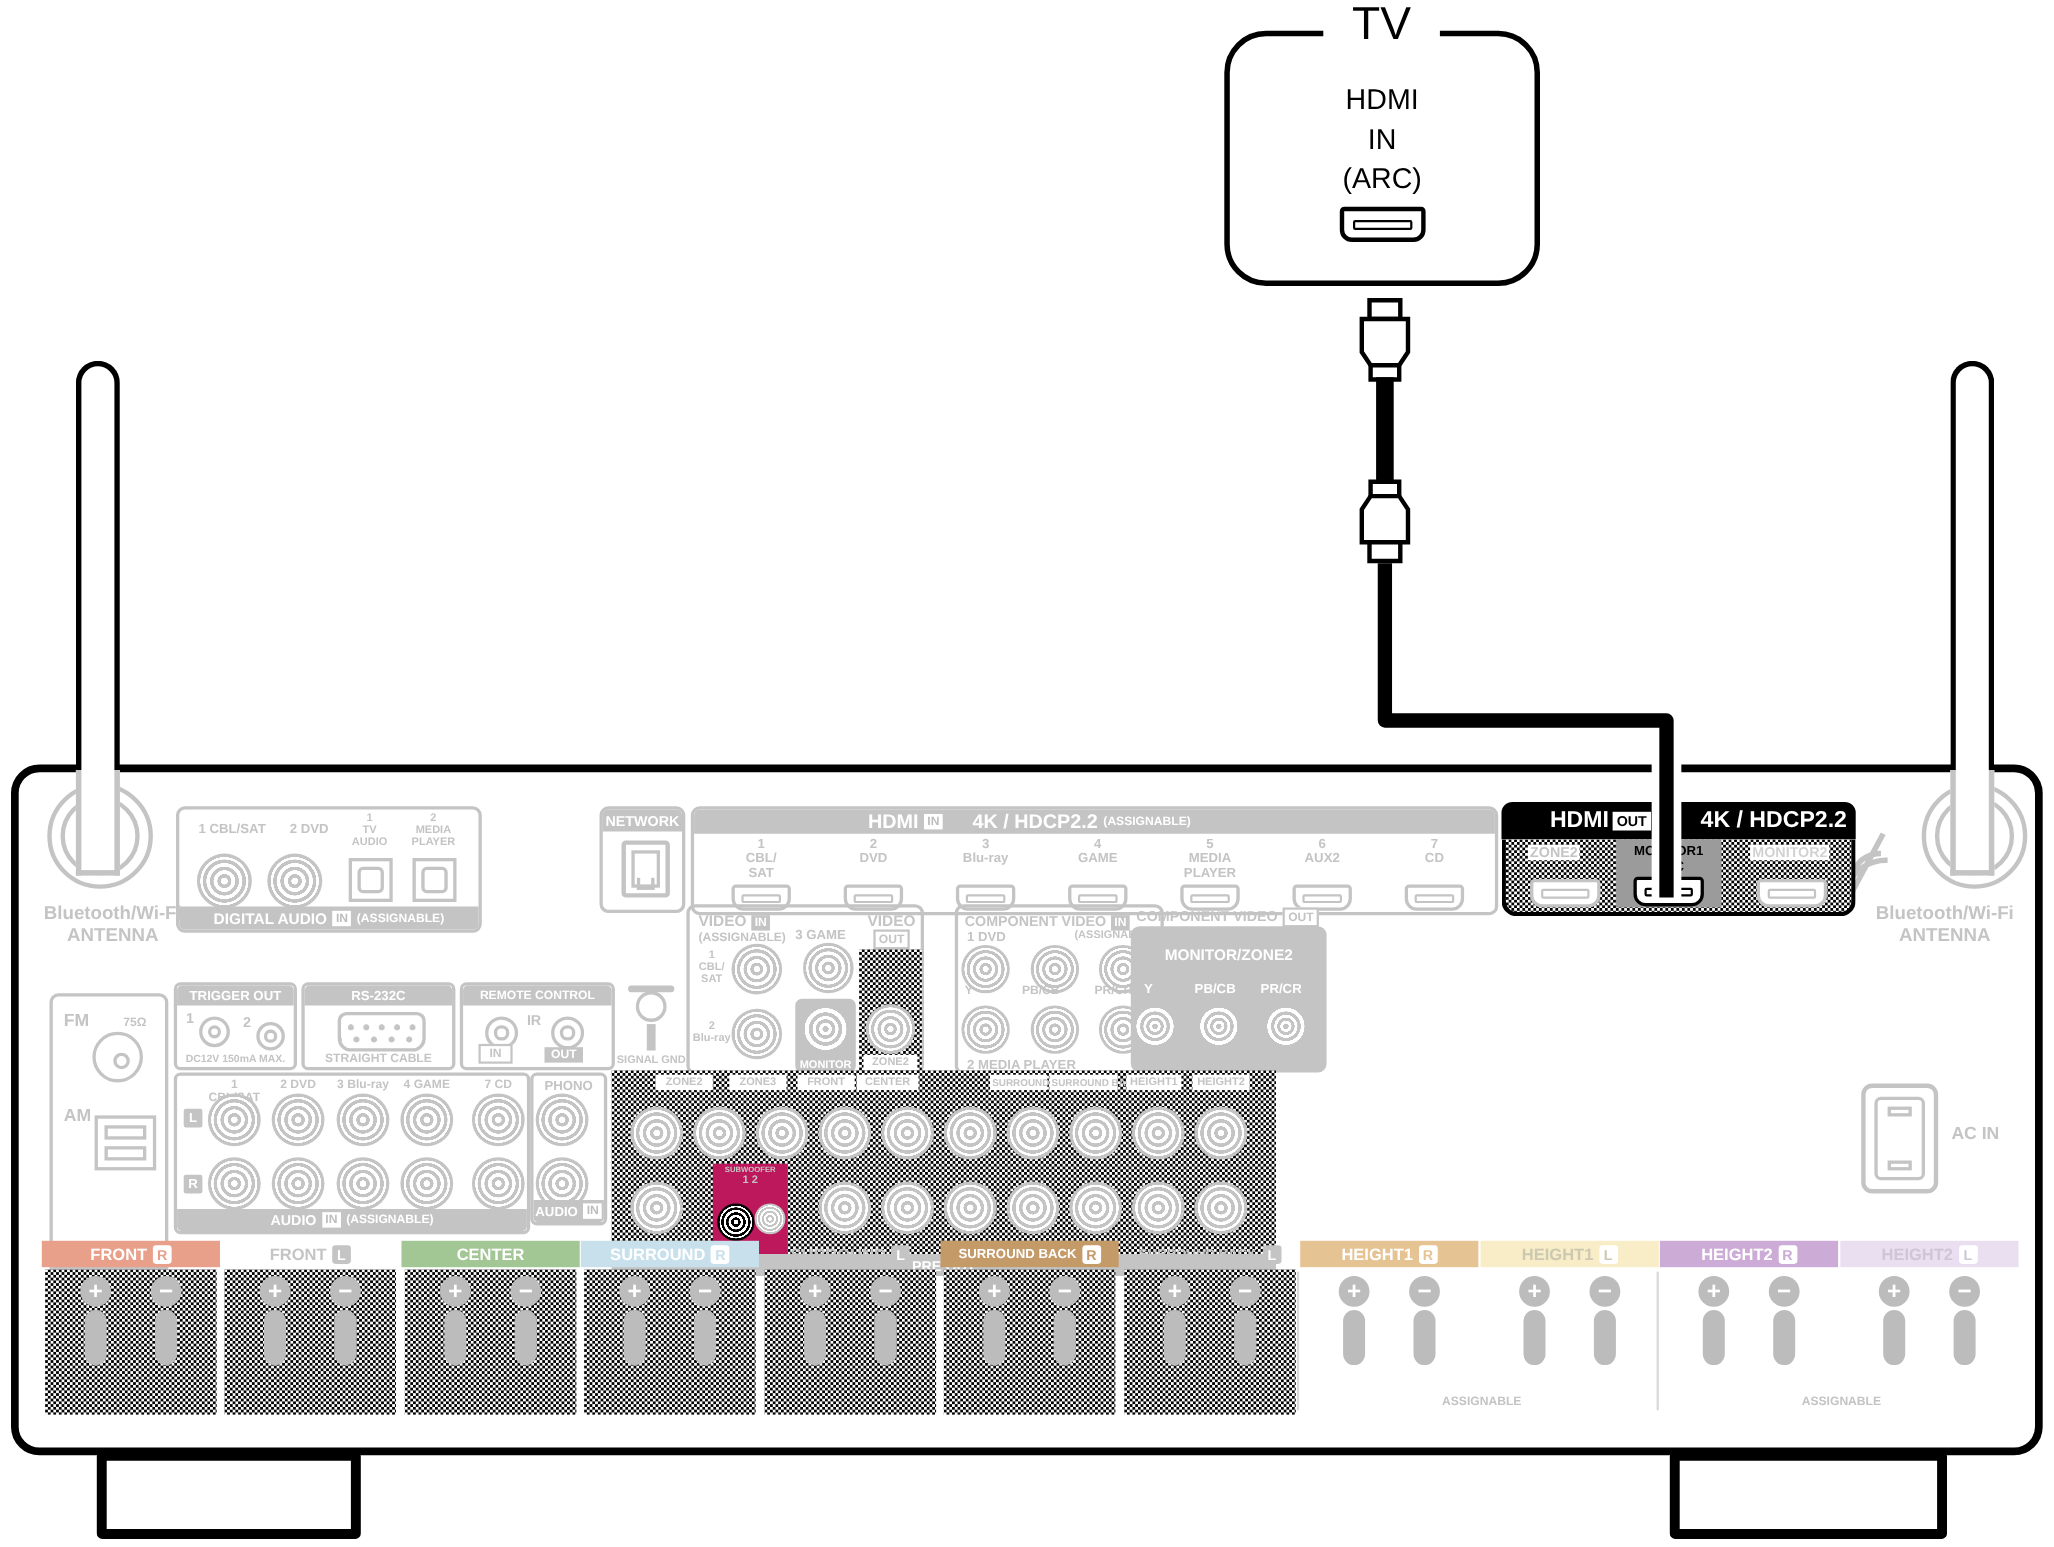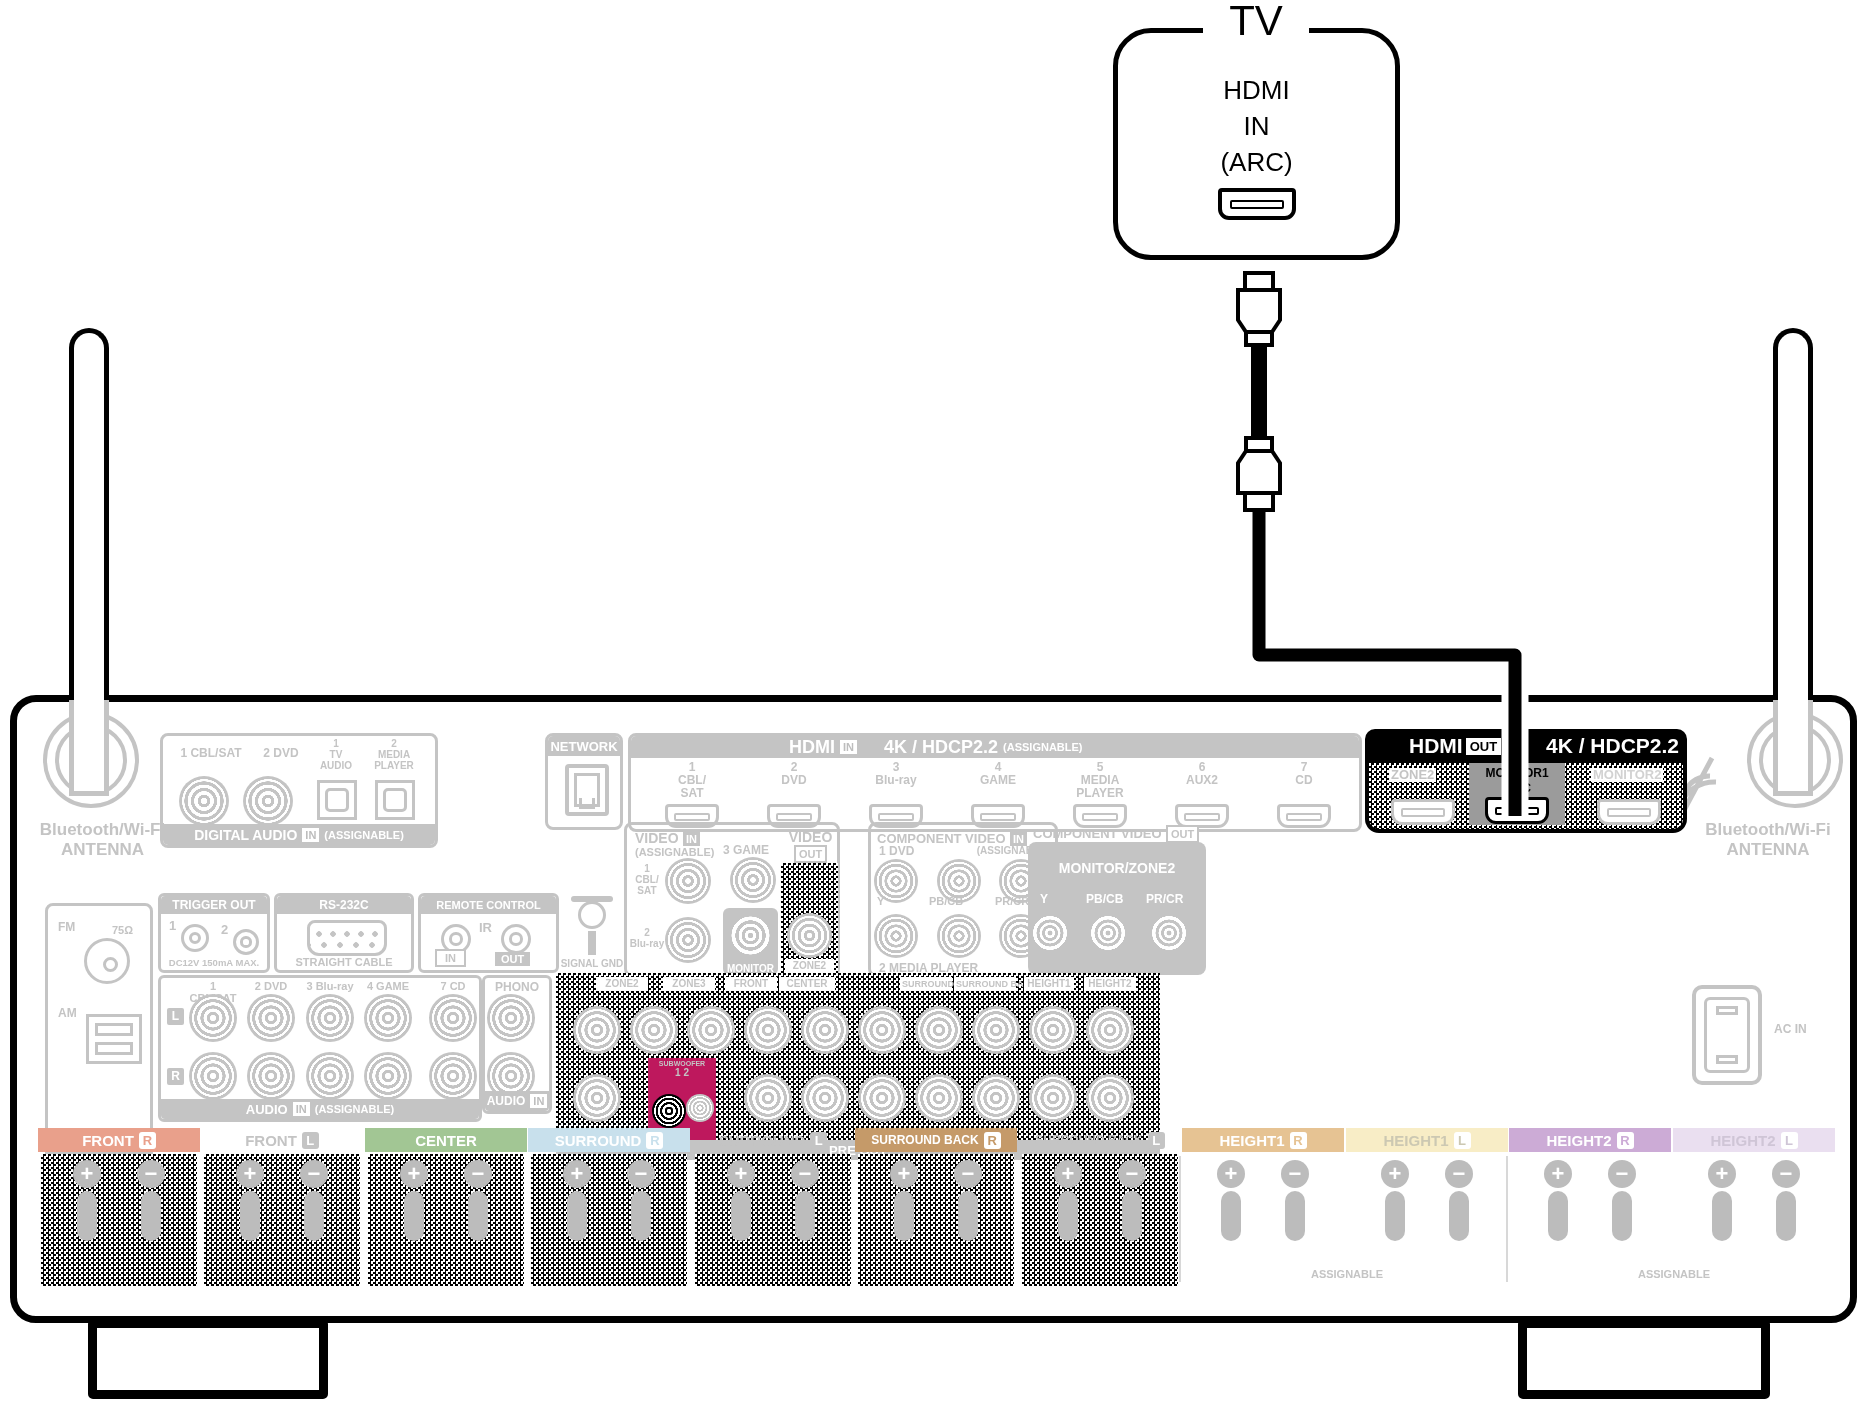--- a/index.html
+++ b/index.html
@@ -7,21 +7,21 @@
     --g2:#d2d2d2;       
     --bar:#c4c4c4;      
   }
   *{box-sizing:border-box;margin:0;padding:0}
   body{background:#fff;font-family:"Liberation Sans",sans-serif}
   .stage{position:relative;width:1867px;height:1406px;background:#fff;overflow:hidden}
   .abs{position:absolute}
   .g{color:var(--g)} .w{color:#fff} .b{font-weight:bold}
   .ctr{text-align:center} .pre{white-space:pre-line}
   .f10{font-size:10px} .f11{font-size:11px} .f12{font-size:12px} .f13{font-size:13px}
-  .f14{font-size:14px} .f16{font-size:12px} .f18{font-size:18px} .f21{font-size:21px}
+  .f14{font-size:14px} .f16{font-size:16px} .f18{font-size:18px} .f21{font-size:21px}
   .bar{position:absolute;background:var(--bar);color:#fff;font-weight:bold;display:flex;align-items:center;justify-content:center;gap:5px}
   .box{position:absolute;border:3px solid var(--g);border-radius:8px}
   .badge{display:inline-block;font-weight:bold;font-size:11px;line-height:14px;padding:0 3px}
   .badge.filled{background:var(--g);color:#fff}
   .badge.outline{border:2px solid var(--g);color:var(--g);background:#fff}
   .badge.onbar{background:#fff;color:#bdbdbd}
   .badge.onblack{background:#fff;color:#000;font-size:13px;line-height:17px;padding:0 4px}
   
   .xh{background:repeating-conic-gradient(#000 0% 25%,#fff 0% 50%) 0 0/5px 5px}
   

